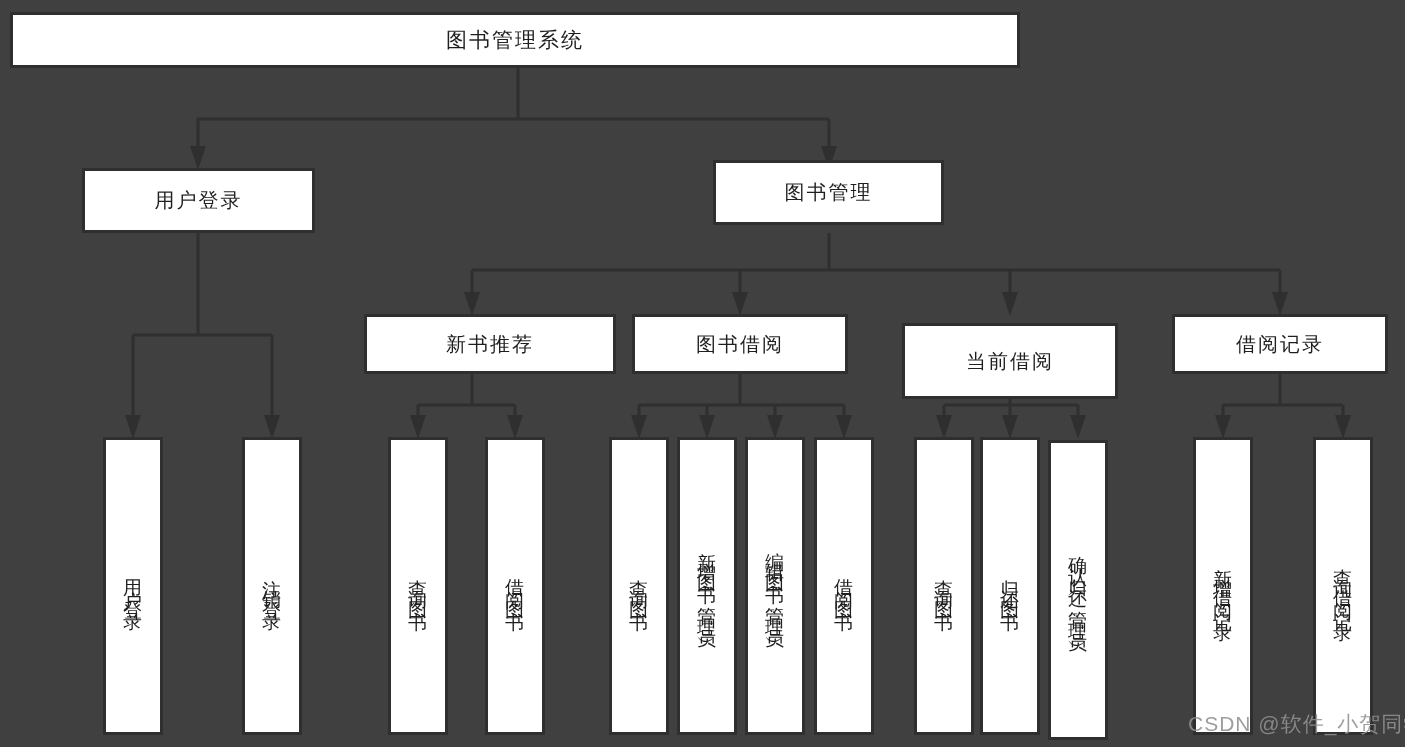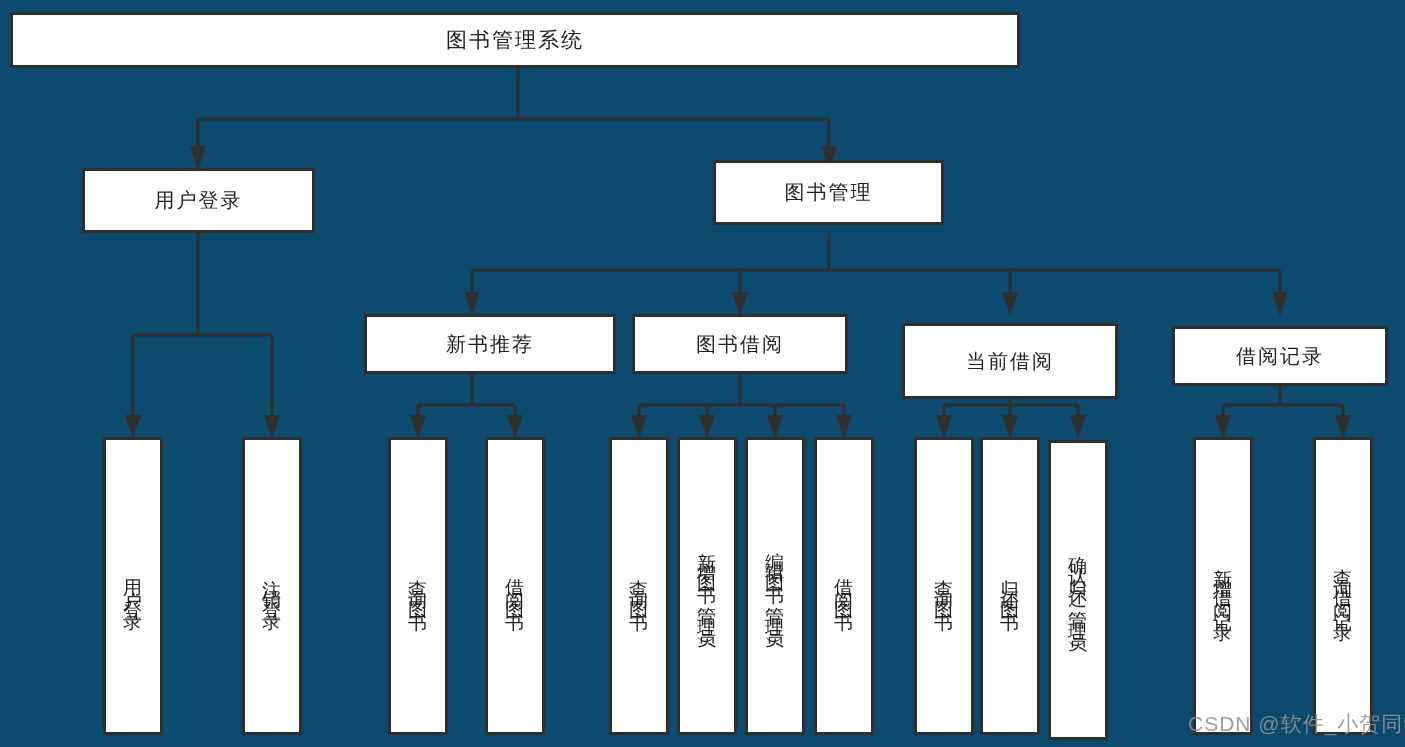--- a/index.html
+++ b/index.html
@@ -5,21 +5,21 @@
   html, body {
     margin: 0;
     padding: 0;
     background: #ffffff;
     font-family: "Liberation Sans", "DejaVu Sans", sans-serif;
   }
   .canvas {
     position: relative;
     width: 1405px;
     height: 747px;
-    background: #0c4a6e;
+    background: #404040;
     overflow: hidden;
   }
   .connectors {
     position: absolute;
     left: 0;
     top: 0;
     z-index: 0;
   }
   .box {
     position: absolute;
@@ -121,21 +121,21 @@
 
   <div class="box" style="left:364px; top:314px; width:252px; height:60px;">
     <span class="hlabel">新书推荐</span>
   </div>
   <div class="box" style="left:632px; top:314px; width:216px; height:60px;text-align:center;">
     <span class="hlabel">图书借阅</span>
   </div>
   <div class="box" style="left:902px; top:323px; width:216px; height:76px;">
     <span class="hlabel">当前借阅</span>
   </div>
-  <div class="box" style="left:1172px; top:314px; width:216px; height:60px;margin-top:12px;">
+  <div class="box" style="left:1172px; top:314px; width:216px; height:60px;">
     <span class="hlabel">借阅记录</span>
   </div>
 
   <div class="box" style="left:103px; top:437px; width:60px; height:298px;">
     <span class="vtext">用户登录</span>
   </div>
   <div class="box" style="left:242px; top:437px; width:60px; height:298px;">
     <span class="vtext">注销登录</span>
   </div>
 

